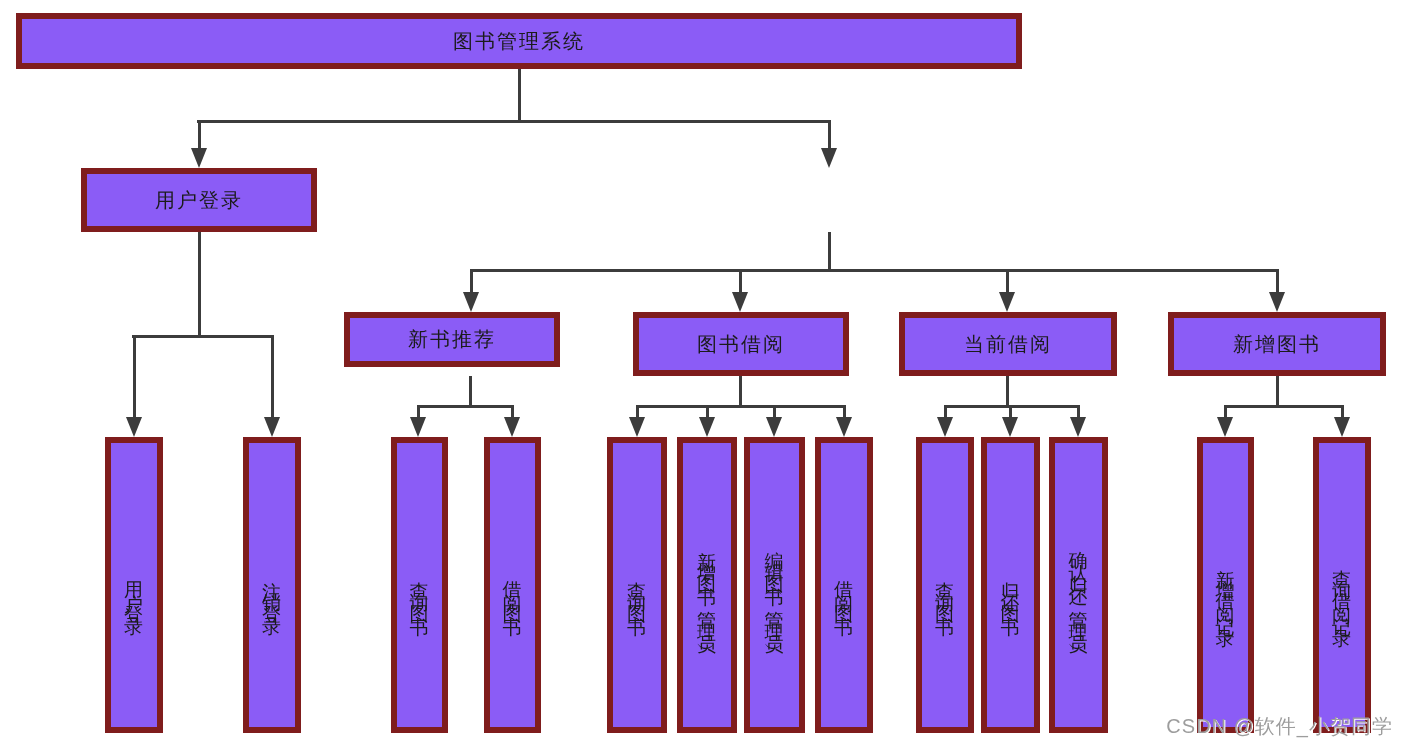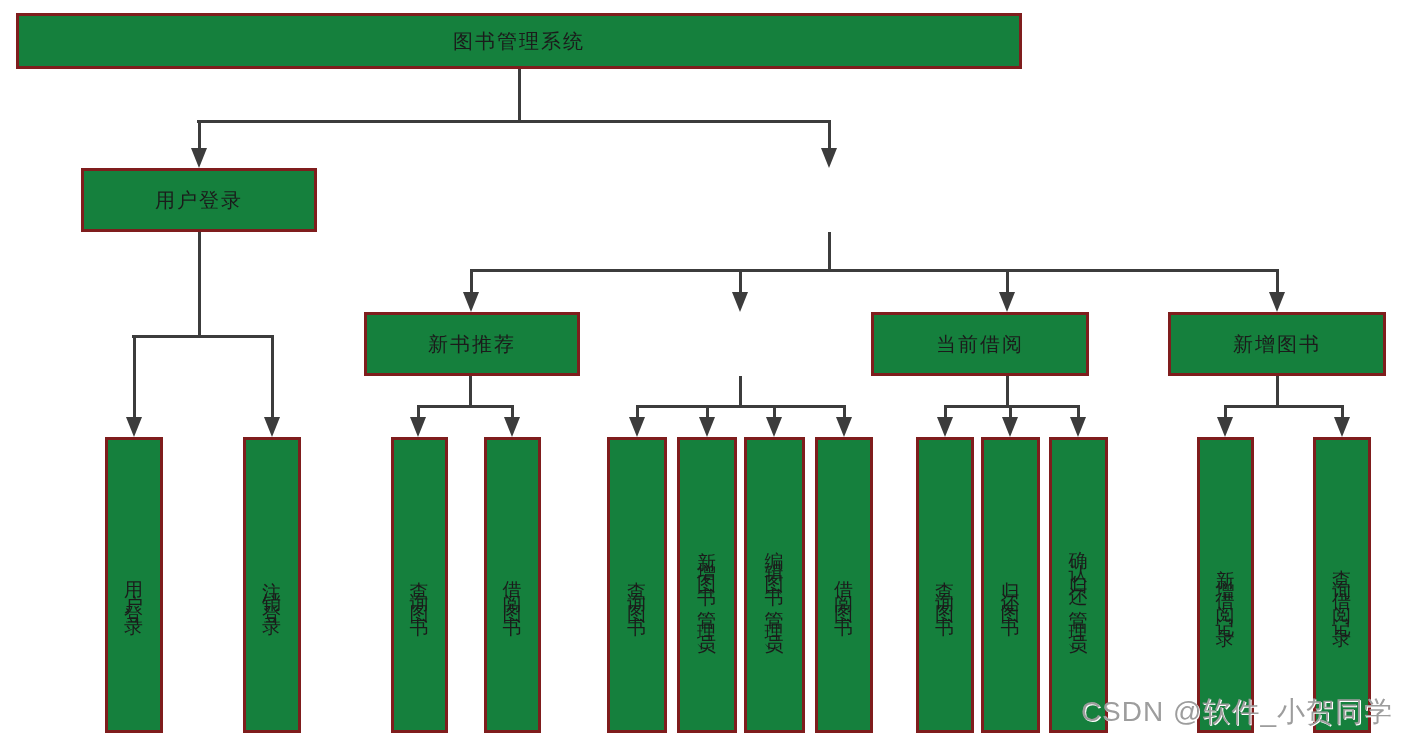--- a/index.html
+++ b/index.html
@@ -7,22 +7,22 @@
     position: relative;
     width: 1405px;
     height: 747px;
     background: #ffffff;
     font-family: "Liberation Sans", "DejaVu Sans", sans-serif;
     overflow: hidden;
   }
   .box {
     position: absolute;
     box-sizing: border-box;
-    border: 3px solid #7f1d1d;
-    background: #15803d;
+    border: 6px solid #7f1d1d;
+    background: #8b5cf6;
     color: #1b1b1b;
     display: flex;
     align-items: center;
     justify-content: center;
     font-size: 20px;
     letter-spacing: 2px;
     text-align: center;
     z-index: 2;
   }
   .vert {
@@ -43,41 +43,42 @@
     width: 0;
     height: 0;
     border-left: 8px solid transparent;
     border-right: 8px solid transparent;
     border-top: 20px solid #3c3c3c;
     z-index: 1;
   }
   .watermark {
     position: absolute;
     right: 12px;
-    bottom: 16px;
-    font-size: 28px;
+    bottom: 7px;
+    font-size: 20px;
     color: #9d9d9d;
     letter-spacing: 1px;
     text-shadow: 1px 1px 0 #ffffff;
     z-index: 3;
     white-space: nowrap;
     margin-left: 48px;
   }
 </style>
 </head>
 <body>
 
 <div class="canvas">
 
   <div class="box" style="left:16px; top:13px; width:1006px; height:56px;">图书管理系统</div>
 
   <div class="box" style="left:81px; top:168px; width:236px; height:64px;">用户登录</div>
 
-  <div class="box" style="left:364px; top:312px; width:216px; height:64px;">新书推荐</div>
-  <div class="box" style="left:871px; top:312px; width:218px; height:64px;">当前借阅</div>
+  <div class="box" style="left:344px; top:312px; width:216px; height:55px;">新书推荐</div>
+  <div class="box" style="left:633px; top:312px; width:216px; height:64px;">图书借阅</div>
+  <div class="box" style="left:899px; top:312px; width:218px; height:64px;">当前借阅</div>
   <div class="box" style="left:1168px; top:312px; width:218px; height:64px;">新增图书</div>
 
   <div class="box vert" style="left:105px; top:437px; width:58px; height:296px;">用户登录</div>
   <div class="box vert" style="left:243px; top:437px; width:58px; height:296px;">注销登录</div>
 
   <div class="box vert" style="left:391px; top:437px; width:57px; height:296px;">查询图书</div>
   <div class="box vert" style="left:484px; top:437px; width:57px; height:296px;">借阅图书</div>
 
   <div class="box vert" style="left:607px; top:437px; width:60px; height:296px;">查询图书</div>
   <div class="box vert" style="left:677px; top:437px; width:60px; height:296px;">新增图书（管理员）</div>

